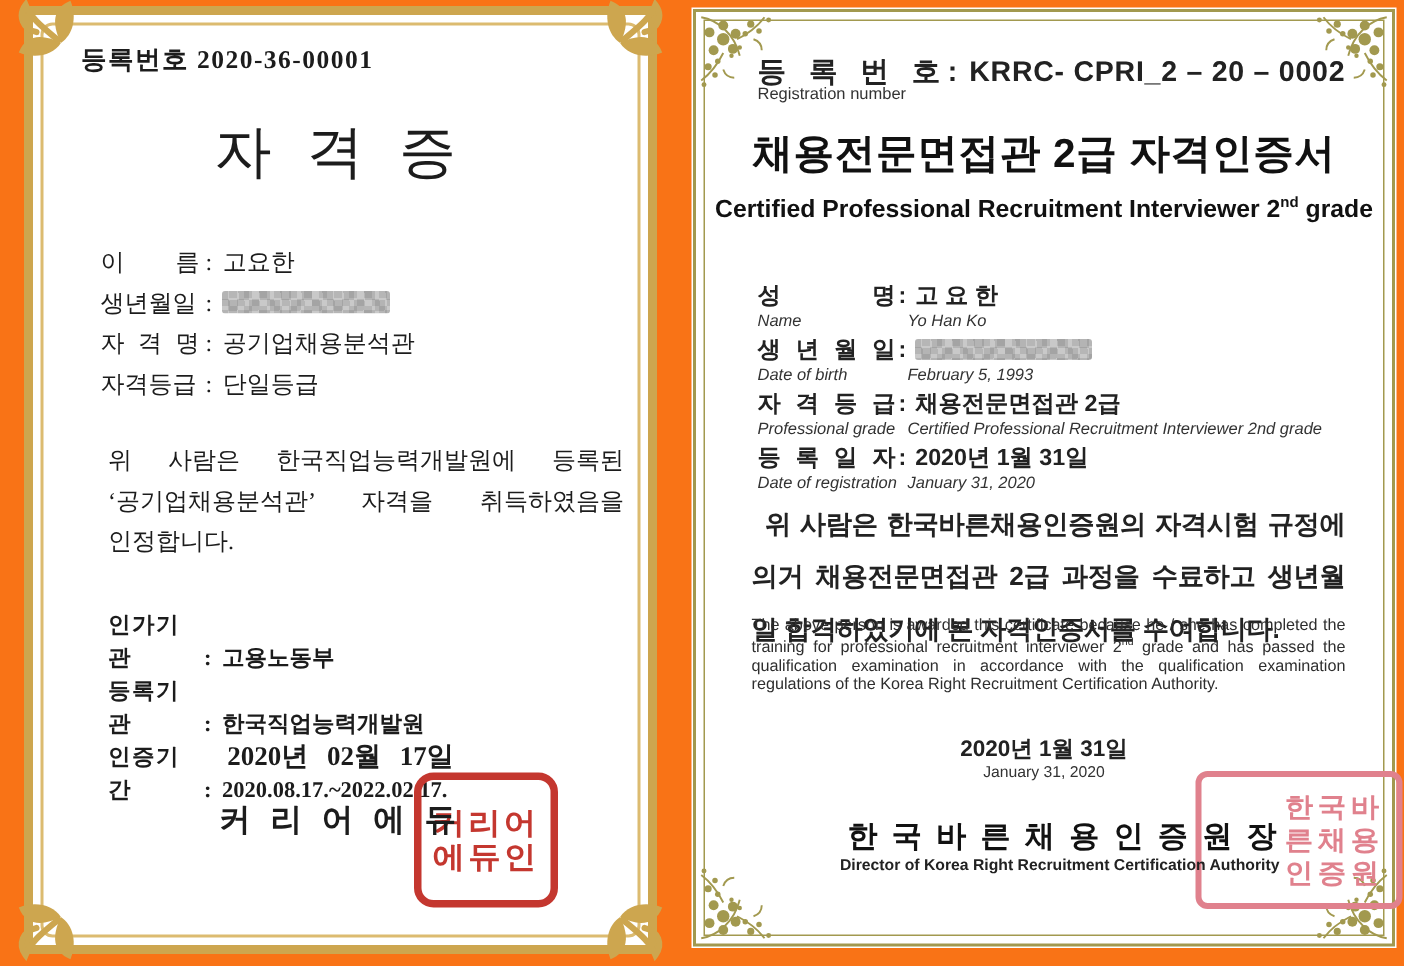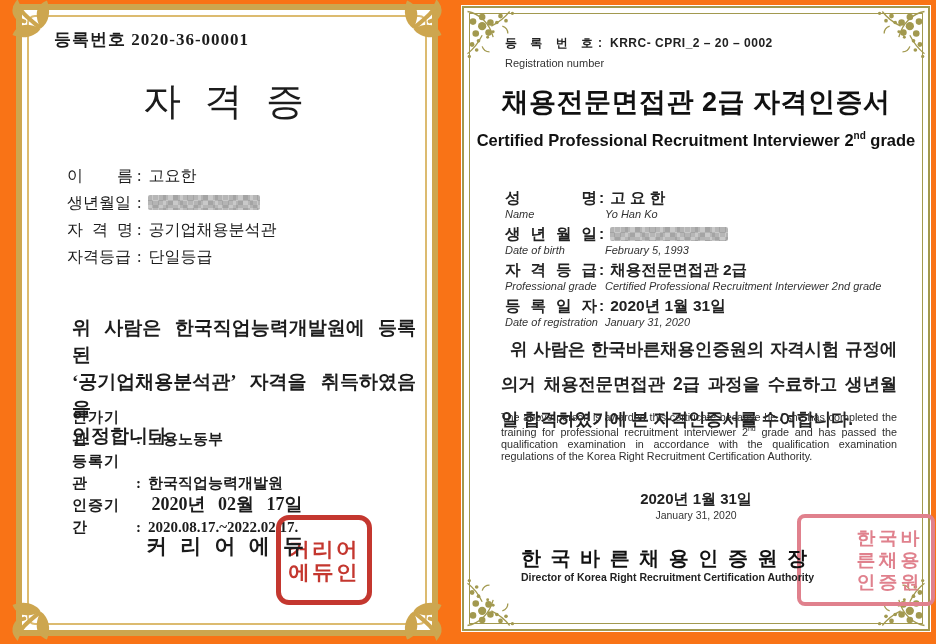--- a/index.html
+++ b/index.html
@@ -21,22 +21,22 @@
   .lc-title{position:absolute;left:0;top:72px;width:100%;text-align:center;font-size:38px;
             font-weight:normal;letter-spacing:7px;}
   .lc-fields{position:absolute;left:51px;top:158px;font-size:16px;font-weight:normal;line-height:27px;}
   .lf-label{display:inline-block;width:66px;text-align:justify;text-align-last:justify;}
   .lf-colon{margin:0 7px 0 4px;}
   .mosaic{display:inline-block;vertical-align:-2px;border-radius:2px;
           background:repeating-conic-gradient(#c9c9c9 0% 25%,#e3e3e3 0% 50%) 0 0/10px 10px,
                      repeating-conic-gradient(#d8d8d8 0% 25%,#bdbdbd 0% 50%) 4px 6px/14px 14px;
           background-blend-mode:multiply;opacity:.85;}
   .mosaic-left{width:112px;height:15px;}
-  .lc-body{position:absolute;left:56px;top:290px;width:344px;font-size:19px;font-weight:bold;
-           line-height:27px;margin-top:20px;}
+  .lc-body{position:absolute;left:56px;top:290px;width:344px;font-size:16px;font-weight:normal;
+           line-height:27px;}
   .lc-body .just{text-align:justify;text-align-last:justify;word-spacing:4px;}
   .lc-info{position:absolute;left:56px;top:402px;font-size:15px;font-weight:bold;line-height:22px;}
   .li-label{display:inline-block;width:62px;letter-spacing:1px;}
   .li-colon{margin:0 7px 0 2px;}
   .lc-date{position:absolute;left:0;top:488px;width:100%;text-align:center;font-size:18px;
            font-weight:bold;word-spacing:8px;}
   .lc-issuer{position:absolute;left:130px;top:528px;font-size:21px;font-weight:bold;
              letter-spacing:4px;z-index:4;}
   .lc-seal{position:absolute;left:260px;top:511px;width:86px;height:80px;border:5px solid #c4372f;
            border-radius:13px;z-index:3;display:flex;flex-direction:column;align-items:center;
@@ -48,21 +48,21 @@
   .cert-right{position:absolute;left:461px;top:5px;width:470px;height:627px;background:#fff;
               color:#222;font-family:"Liberation Sans","DejaVu Sans",sans-serif;}
   .rc-border-outer{position:absolute;inset:1px;border:2.5px solid #a2994f;}
   .rc-border-inner{position:absolute;inset:8px;border:1px solid #a2994f;}
   .rc-corner{position:absolute;width:66px;height:66px;z-index:2;}
   .rc-corner.tl{left:1px;top:1px;}
   .rc-corner.tr{right:1px;top:1px;transform:scaleX(-1);}
   .rc-corner.bl{left:1px;bottom:1px;transform:scaleY(-1);}
   .rc-corner.br{right:1px;bottom:1px;transform:scale(-1,-1);}
 
-  .rc-reg{position:absolute;left:44px;top:30px;font-size:12px;font-weight:bold;color:#222;}
+  .rc-reg{position:absolute;left:44px;top:30px;font-size:19px;font-weight:bold;color:#222;}
   .rc-reg .kr{letter-spacing:5px;}
   .rc-reg .val{margin-left:8px;letter-spacing:.5px;}
   .rc-reg-sub{position:absolute;left:44px;top:52px;font-size:11px;color:#333;}
   .rc-title{position:absolute;left:0;top:79px;width:100%;text-align:center;font-size:27px;
             font-weight:bold;color:#111;letter-spacing:.5px;}
   .rc-subtitle{position:absolute;left:0;top:125px;width:100%;text-align:center;font-size:16.5px;
                font-weight:bold;color:#111;}
   .rc-subtitle sup{font-size:10px;}
   .rc-fields{position:absolute;left:44px;top:183px;}
   .rf-kr{font-size:15.5px;font-weight:bold;line-height:19px;color:#222;}
@@ -73,21 +73,21 @@
   .mosaic-right{width:118px;height:14px;}
   .rc-body-kr{position:absolute;left:40px;top:327px;width:396px;font-size:17.5px;line-height:35px;
               font-weight:600;color:#222;text-align:justify;text-indent:9px;letter-spacing:-.2px;}
   .rc-body-en{position:absolute;left:40px;top:406px;width:396px;font-size:10.8px;line-height:12px;
               color:#2e2e2e;text-align:justify;font-weight:500;}
   .rc-body-en sup{font-size:7px;}
   .rc-date-kr{position:absolute;left:0;top:485px;width:100%;text-align:center;font-size:15px;
               font-weight:600;}
   .rc-date-en{position:absolute;left:0;top:504px;width:100%;text-align:center;font-size:10.5px;
               color:#333;}
-  .rc-issuer{position:absolute;left:60px;top:540px;width:332px;text-align:left;z-index:4;}
+  .rc-issuer{position:absolute;left:60px;top:540px;width:332px;text-align:right;z-index:4;}
   .rc-issuer-kr{font-size:20px;font-weight:bold;color:#111;letter-spacing:2px;line-height:26px;}
   .rc-issuer-en{font-size:10.5px;font-weight:bold;color:#222;line-height:13px;}
   .rc-seal{position:absolute;left:336px;top:509px;width:84px;height:84px;border:4px solid #e0818d;
            border-radius:8px;z-index:3;display:flex;flex-direction:column;align-items:center;
            justify-content:center;gap:0;padding-left:46px;}
   .rc-seal .seal-row{color:#e0818d;font-weight:bold;font-size:18px;letter-spacing:3px;
                      line-height:22px;transform:scaleX(1.05);}
 </style>
 </head>
 <body>

